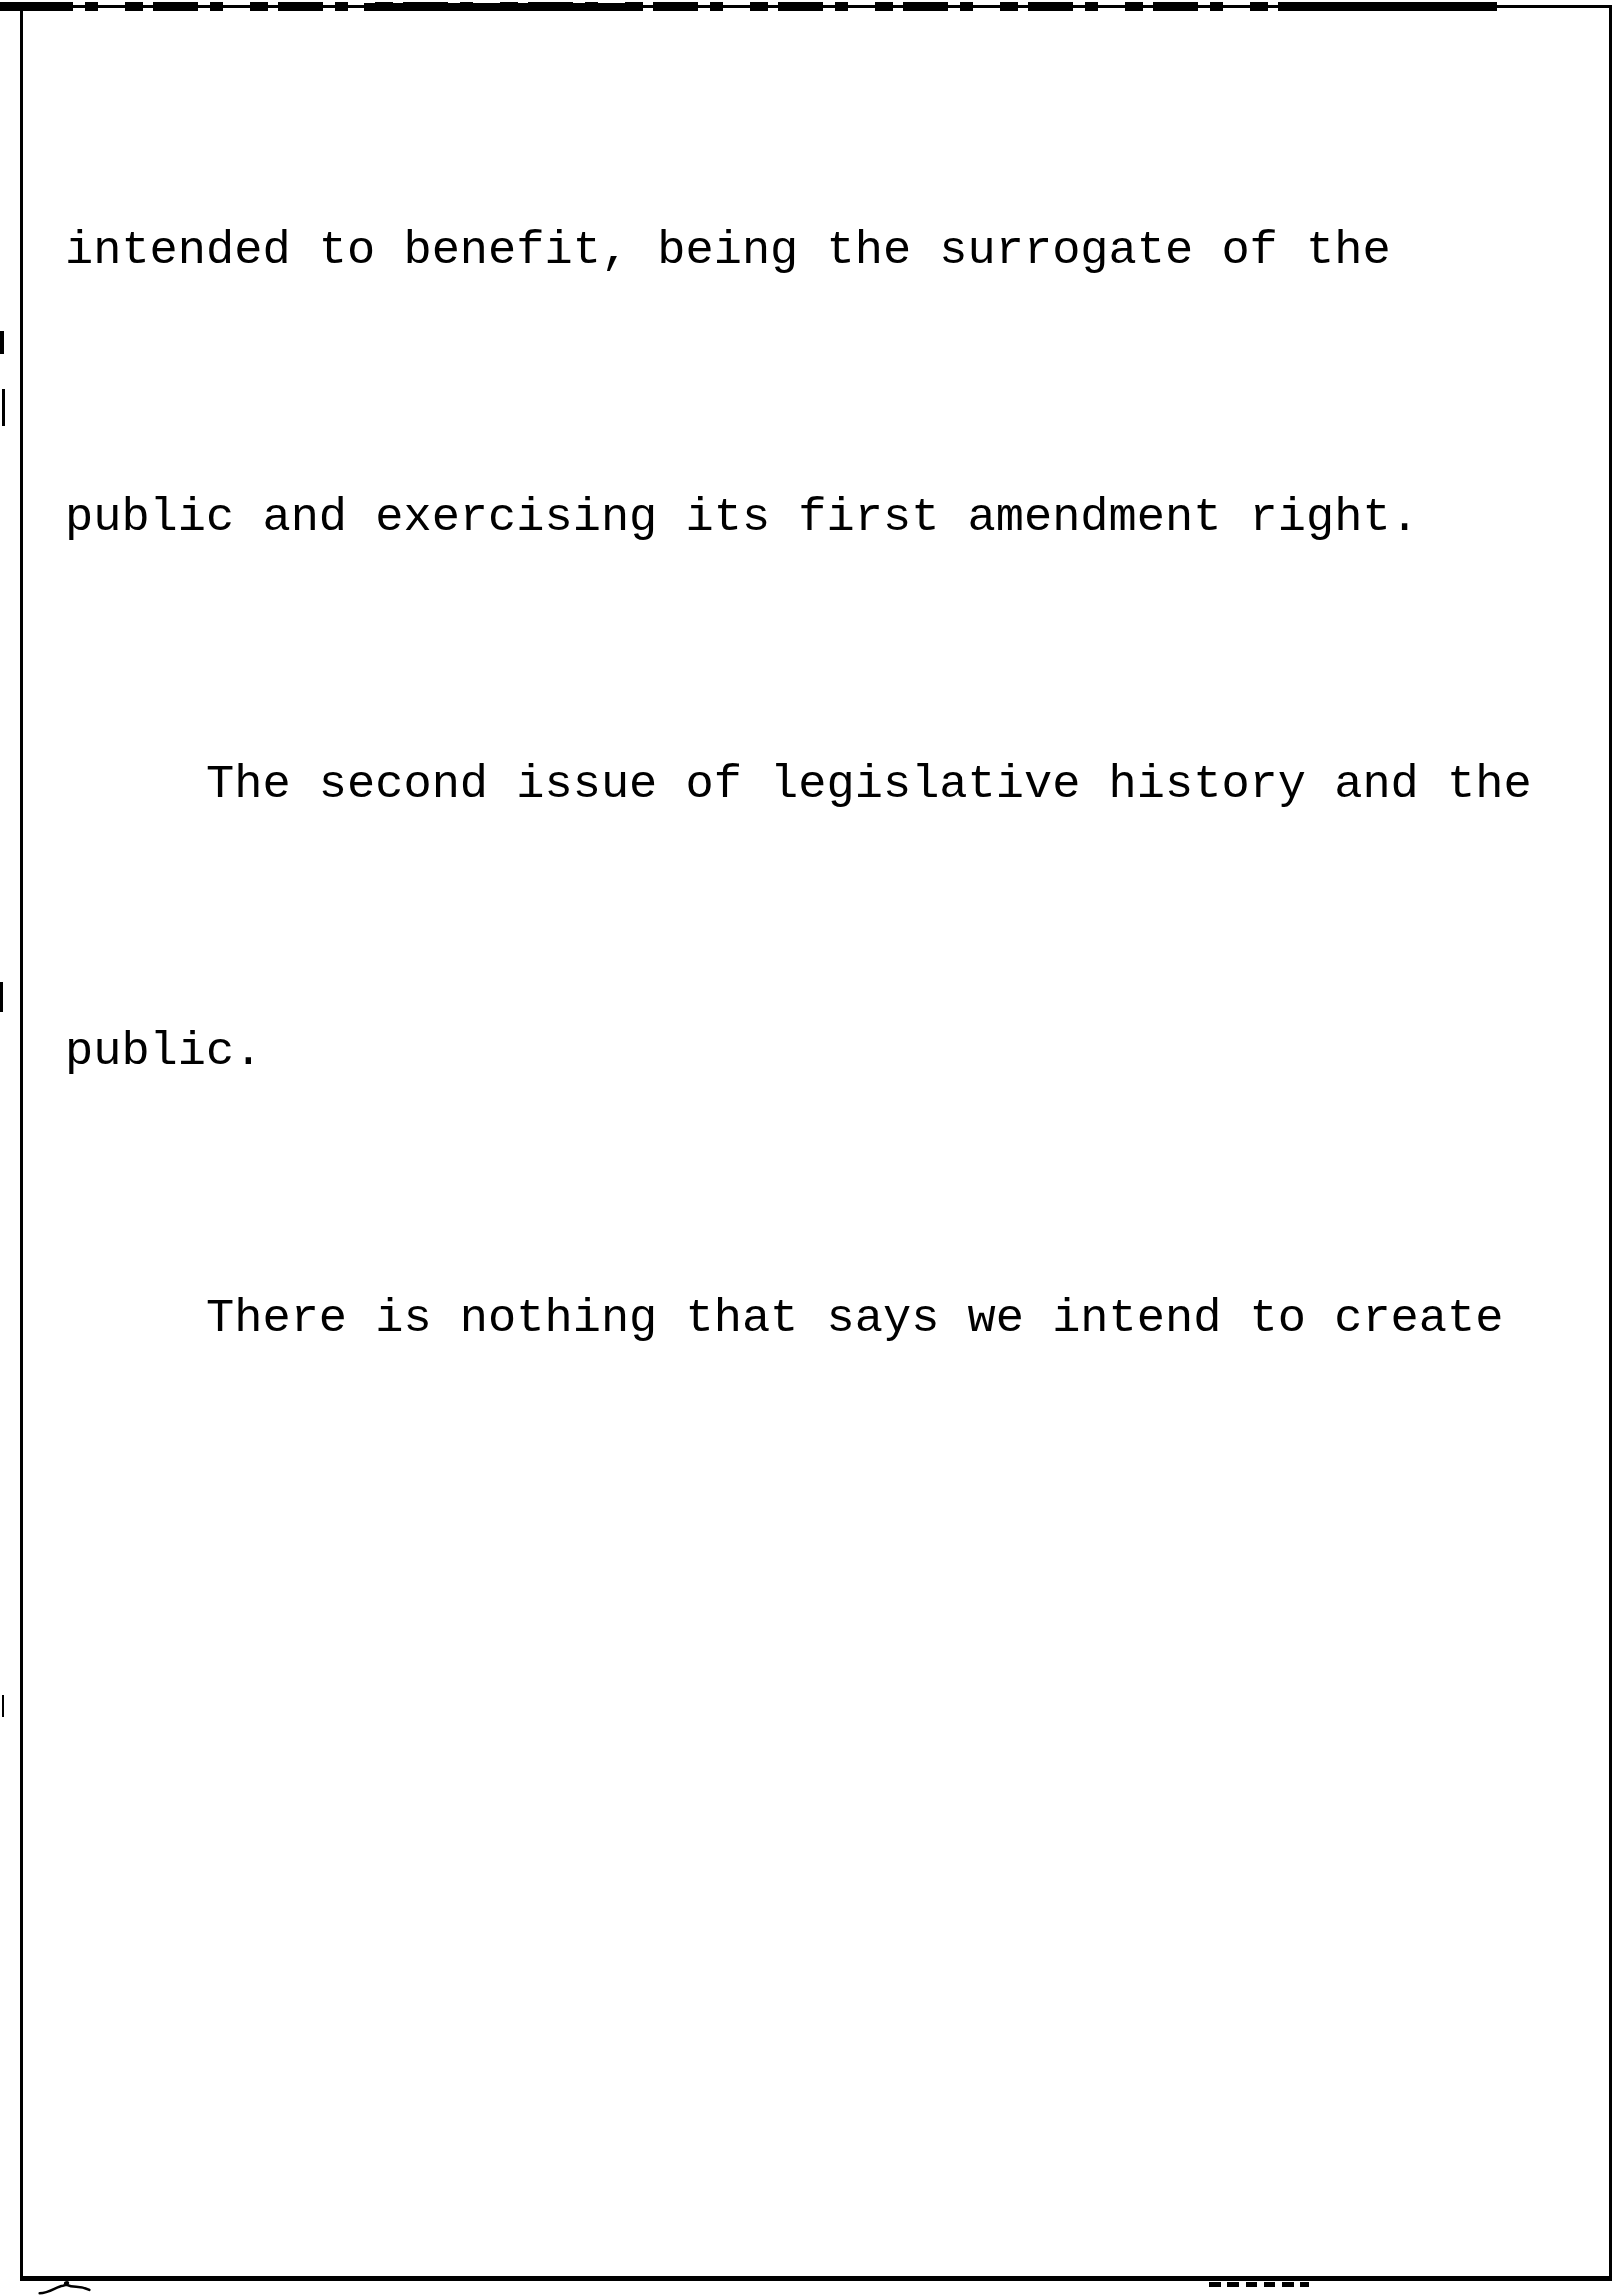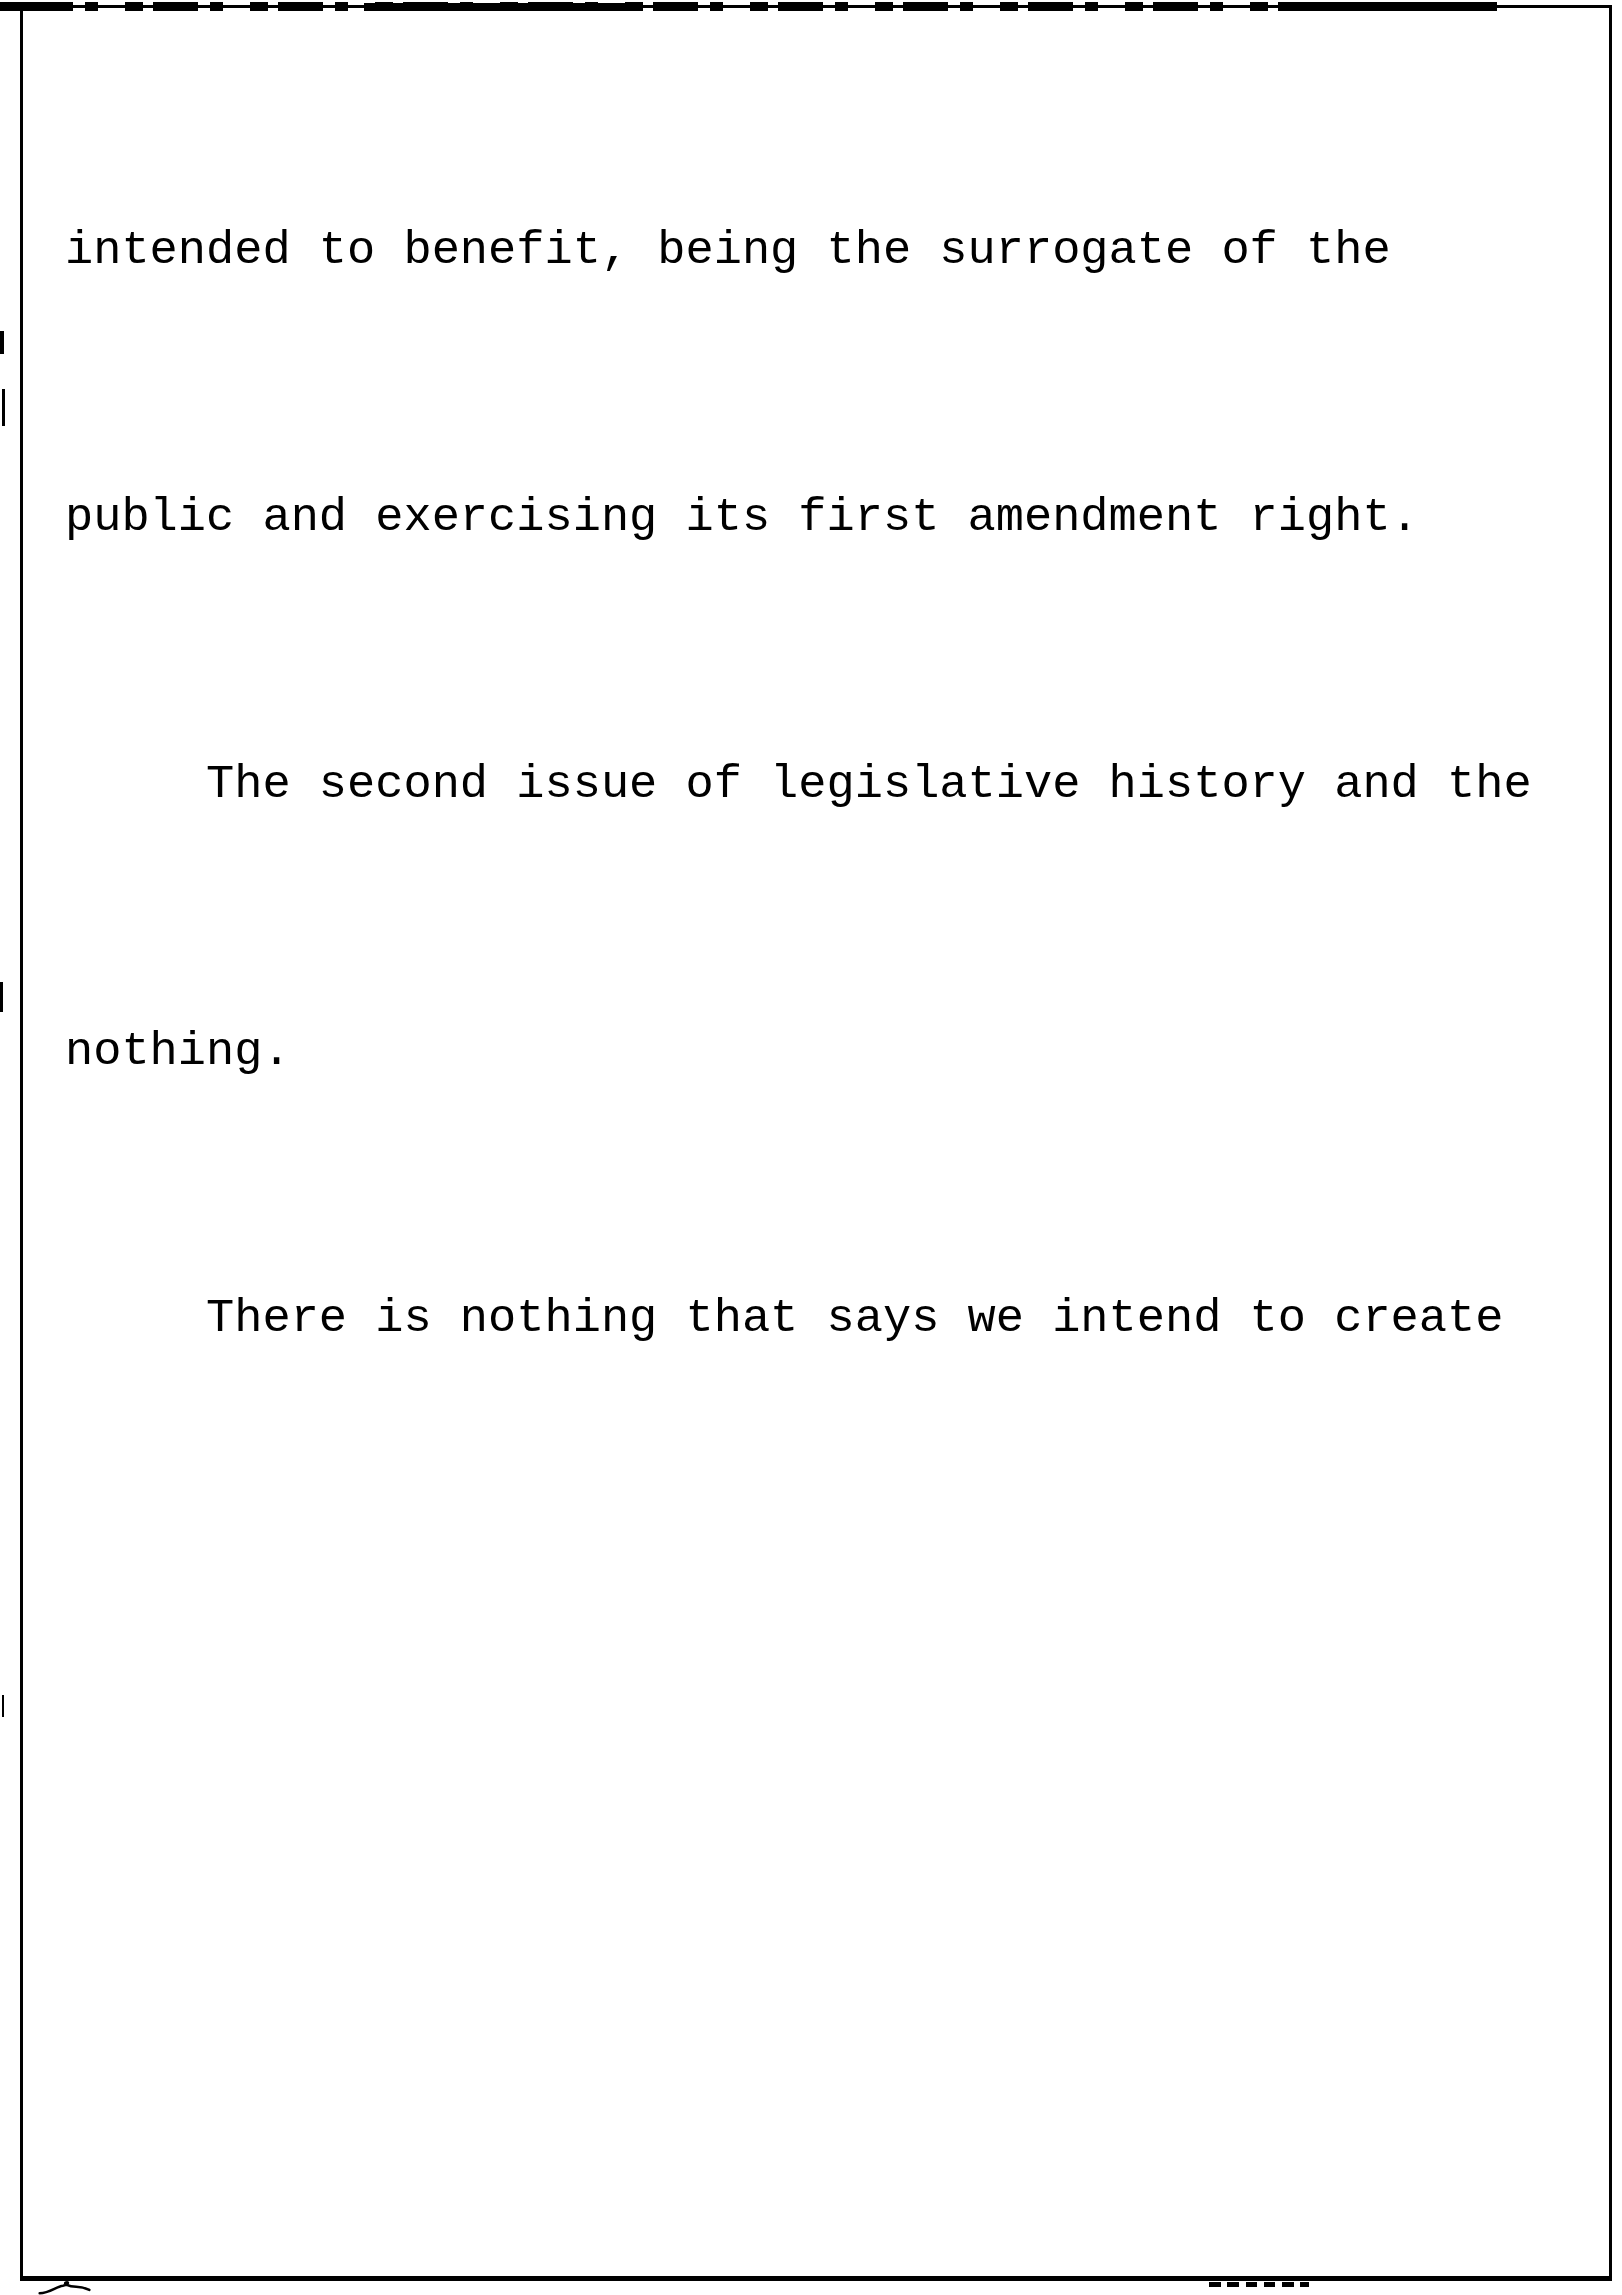--- a/index.html
+++ b/index.html
@@ -89,21 +89,21 @@
 <div class="artifact-top-solid-left"></div>
 <div class="artifact-top-solid-mid"></div>
 <div class="artifact-top-solid-right"></div>
 
 <div class="page-border"></div>
 
 <div class="content">
   <div class="line">intended to benefit, being the surrogate of the</div>
   <div class="line">public and exercising its first amendment right.</div>
   <div class="line">     The second issue of legislative history and the</div>
-  <div class="line">nothing.</div>
+  <div class="line">public.</div>
   <div class="line">     There is nothing that says we intend to create</div>
   
   
   
   
   
   
   
   
   

